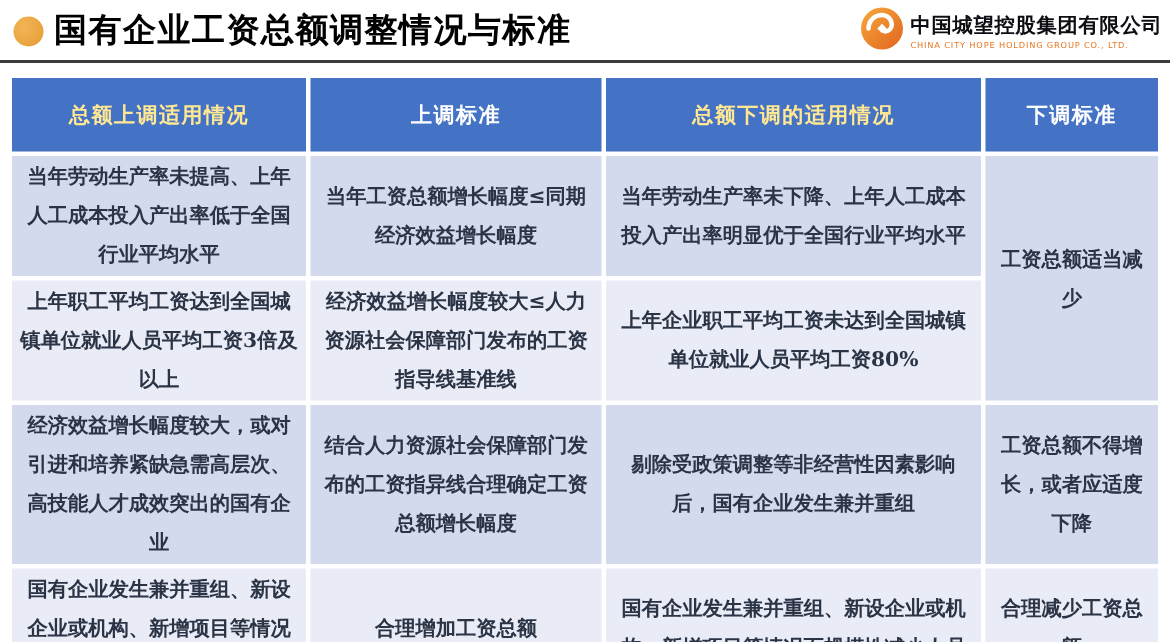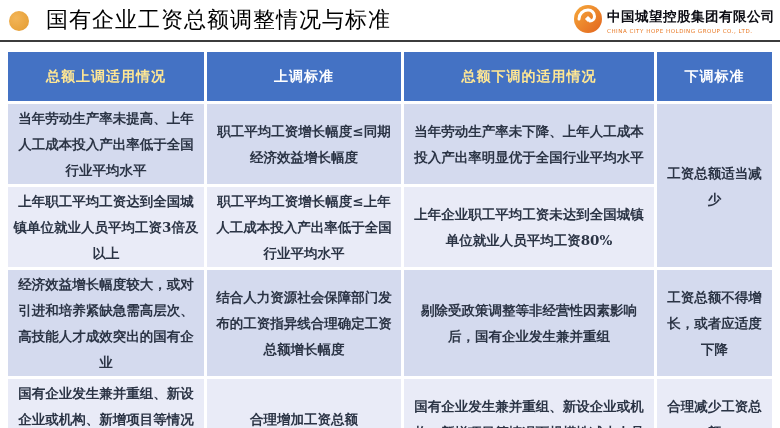--- a/index.html
+++ b/index.html
@@ -17,22 +17,22 @@
     width:780px;height:428px;position:relative;overflow:hidden;
     background:#ffffff;
     font-family:"DejaVu Serif", serif;
   }
   
   .bullet{
     position:absolute;left:9px;top:11px;width:20px;height:20px;border-radius:50%;
     background:radial-gradient(circle at 35% 35%, #f3b558, var(--accent-orange) 70%, #d98e2b);
   }
   .page-title{
-    position:absolute;left:46px;top:5px;margin:0;
-    font-size:22px;font-weight:normal;color:#000;letter-spacing:1px;white-space:nowrap;
+    position:absolute;left:36px;top:5px;margin:0;
+    font-size:22px;font-weight:bold;color:#000;letter-spacing:1px;white-space:nowrap;
   }
   .header-rule{
     position:absolute;left:0;top:40px;width:780px;height:2px;background:#3c3c3c;
   }
   .logo{
     position:absolute;right:5px;top:4px;display:flex;align-items:center;gap:4px;justify-content:center;
   }
   .logo-textcol{display:flex;flex-direction:column;justify-content:center;}
   .logo-name{
     font-family:"DejaVu Sans", sans-serif;
@@ -105,27 +105,27 @@
       <tr>
         <th class="yellow">总额上调适用情况</th>
         <th class="white">上调标准</th>
         <th class="yellow">总额下调的适用情况</th>
         <th class="white">下调标准</th>
       </tr>
     </thead>
     <tbody>
       <tr class="band-dark" style="height:80px">
         <td>当年劳动生产率未提高、上年人工成本投入产出率低于全国行业平均水平</td>
-        <td>职工平均工资增长幅度≤同期经济效益增长幅度</td>
+        <td>当年工资总额增长幅度≤同期经济效益增长幅度</td>
         <td>当年劳动生产率未下降、上年人工成本投入产出率明显优于全国行业平均水平</td>
         <td class="merged" rowspan="2">工资总额适当减少</td>
       </tr>
       <tr class="band-light" style="height:78px">
         <td>上年职工平均工资达到全国城镇单位就业人员平均工资3倍及以上</td>
-        <td>职工平均工资增长幅度≤上年人工成本投入产出率低于全国行业平均水平</td>
+        <td>经济效益增长幅度较大≤人力资源社会保障部门发布的工资指导线基准线</td>
         <td>上年企业职工平均工资未达到全国城镇单位就业人员平均工资80%</td>
       </tr>
       <tr class="band-dark" style="height:79px">
         <td>经济效益增长幅度较大，或对引进和培养紧缺急需高层次、高技能人才成效突出的国有企业</td>
         <td>结合人力资源社会保障部门发布的工资指异线合理确定工资总额增长幅度</td>
         <td>剔除受政策调整等非经营性因素影响后，国有企业发生兼并重组</td>
         <td>工资总额不得增长，或者应适度下降</td>
       </tr>
       <tr class="band-light" style="height:64px">
         <td>国有企业发生兼并重组、新设企业或机构、新增项目等情况而规模性增加人员</td>

